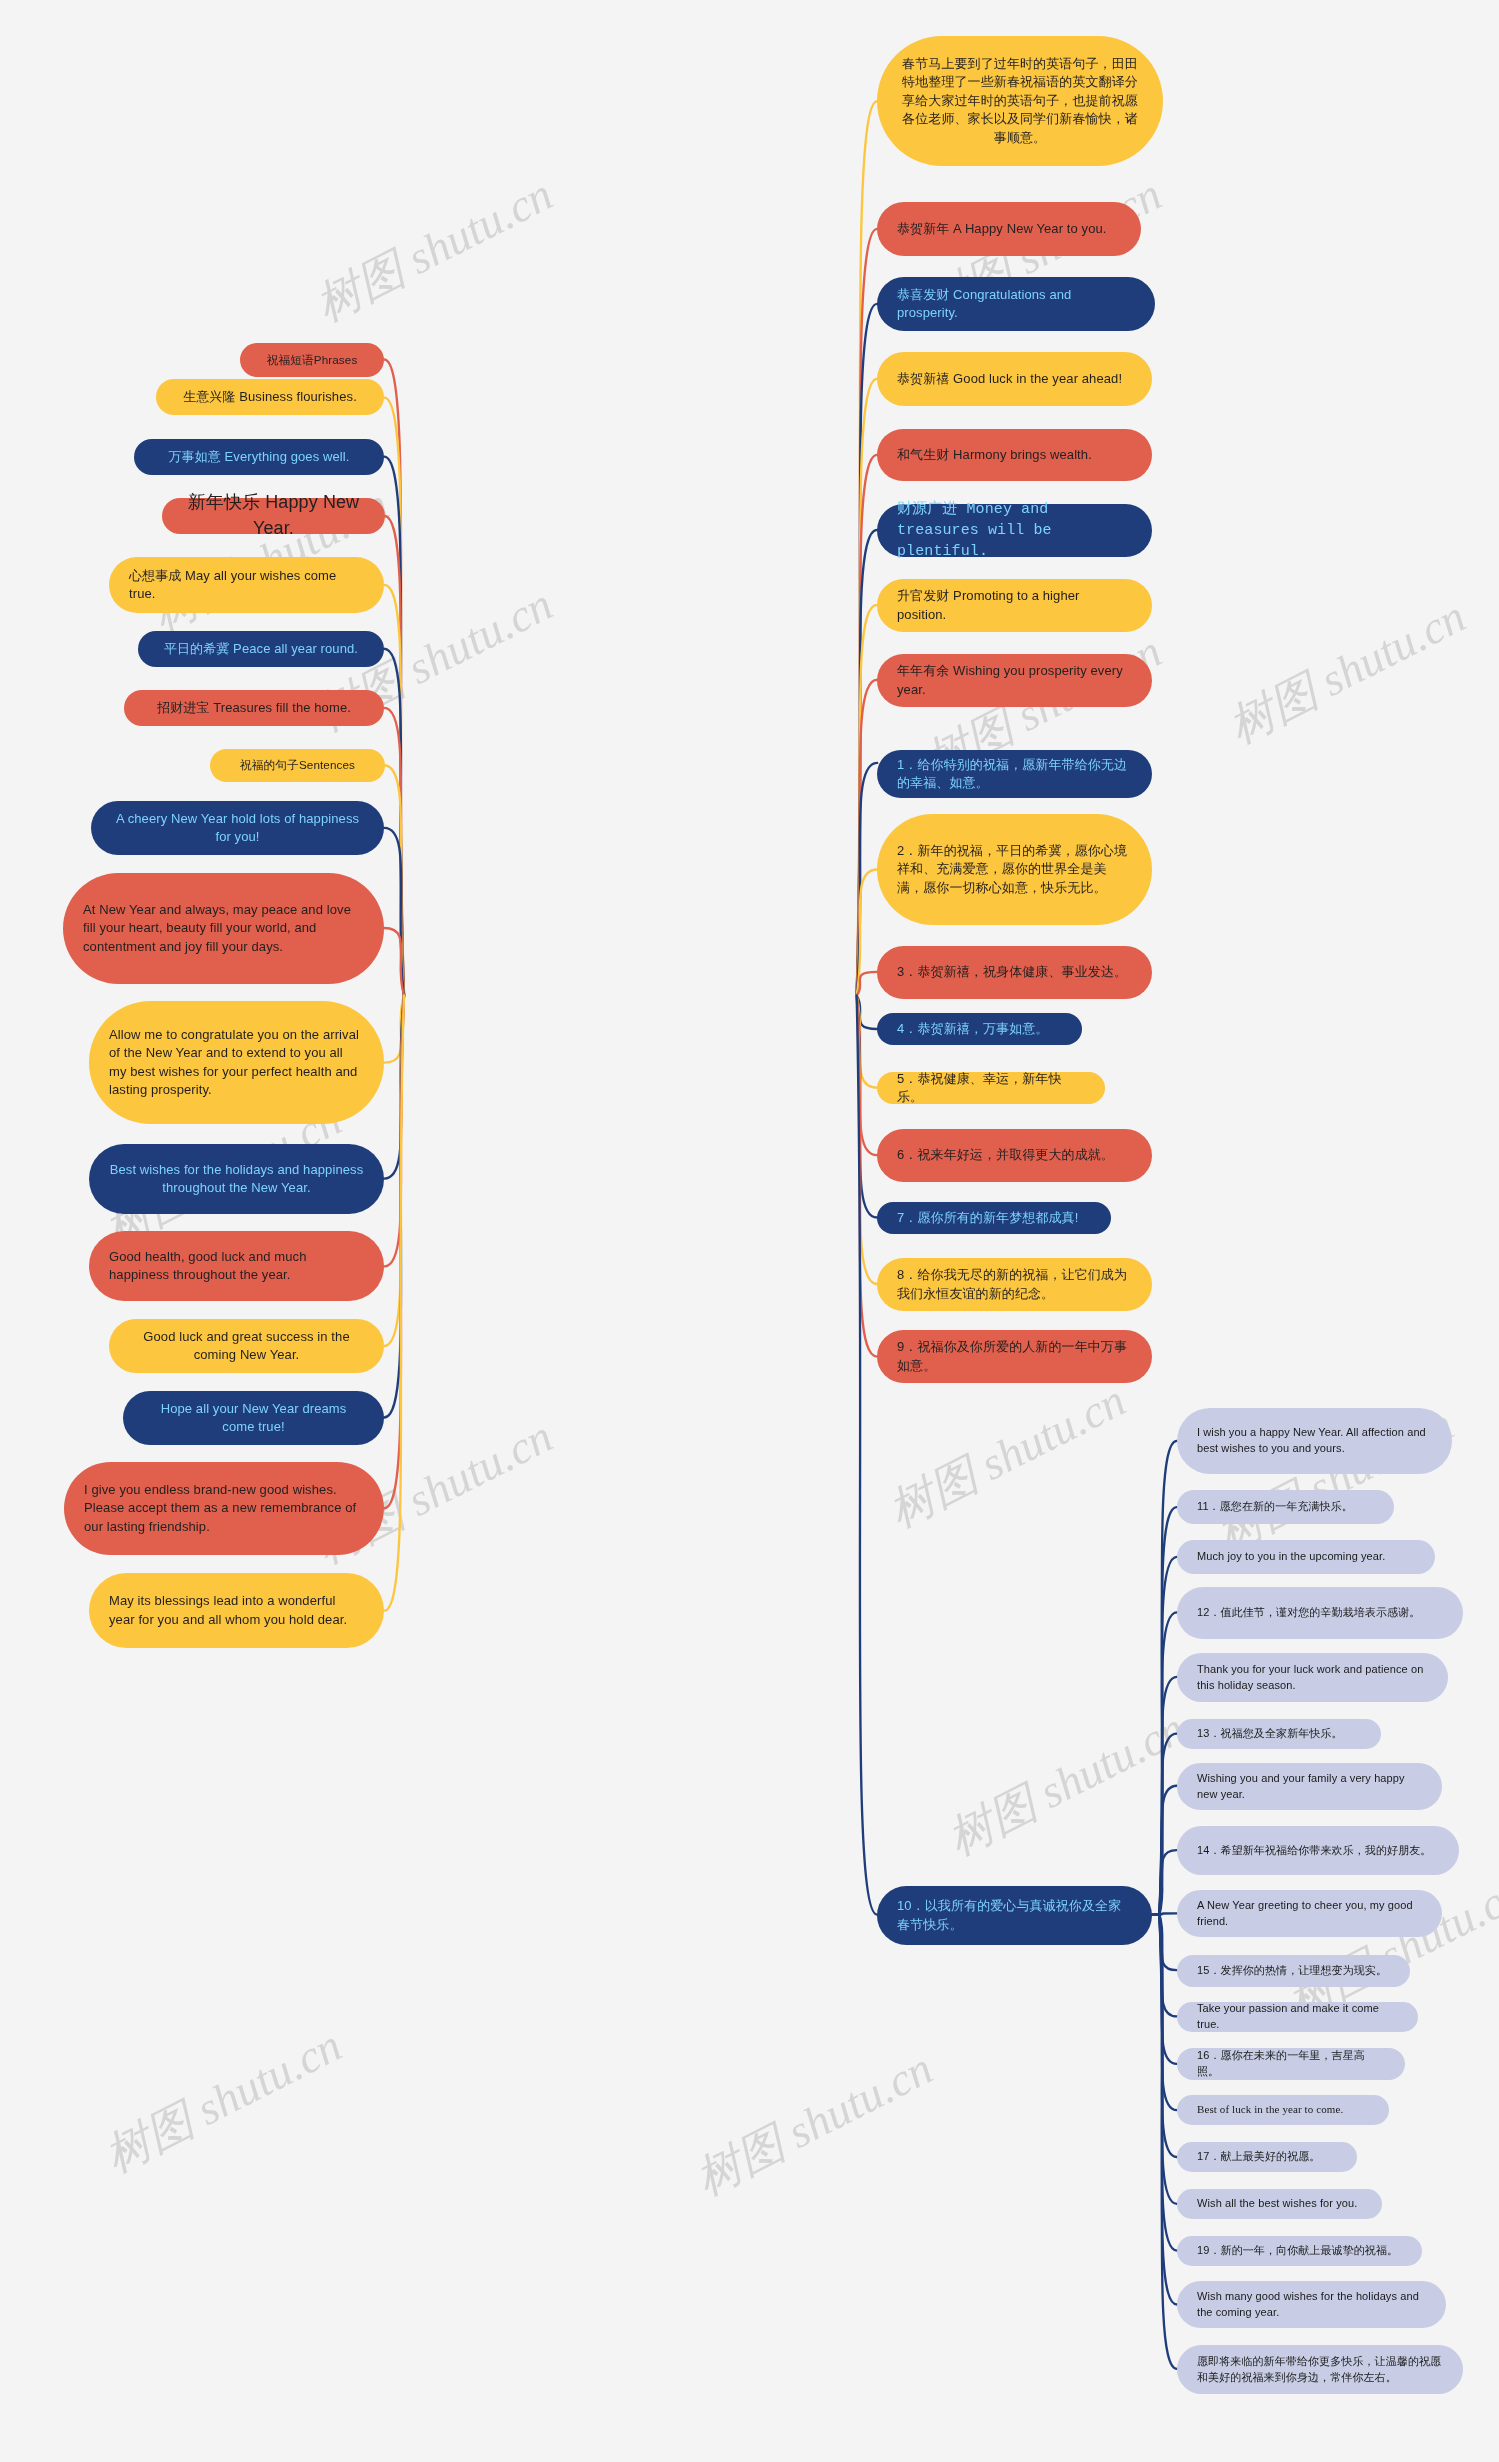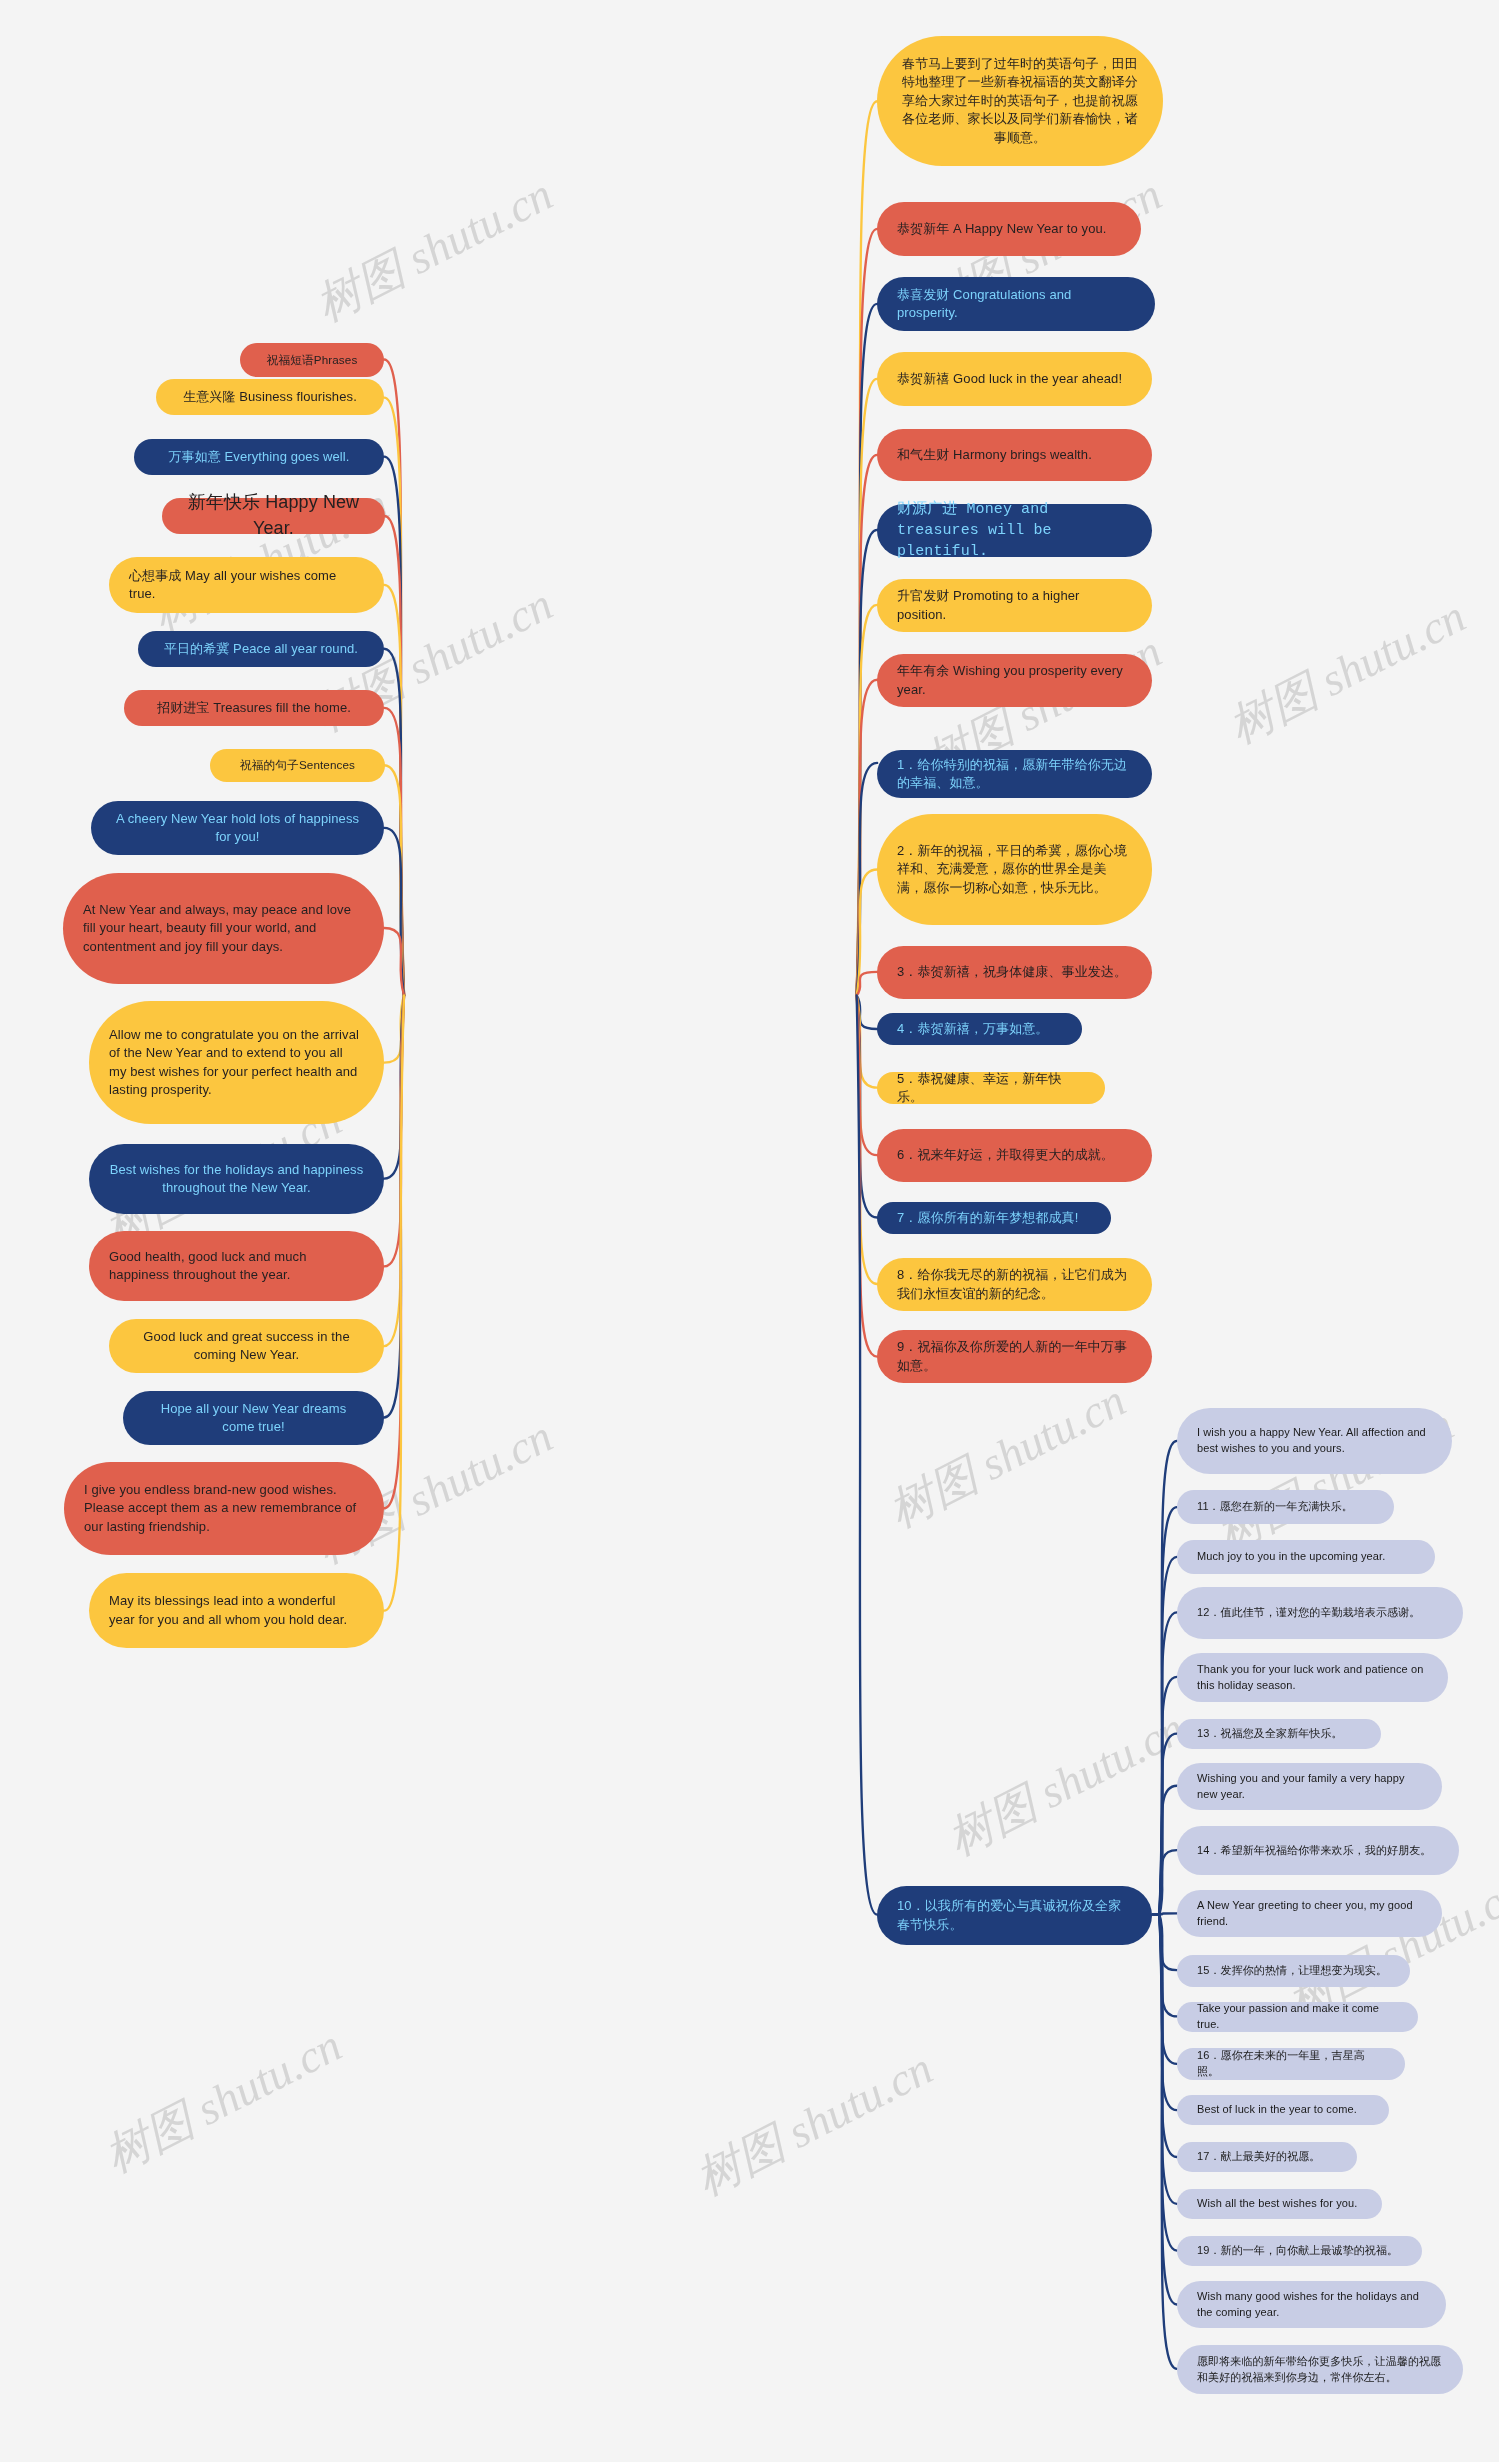--- a/index.html
+++ b/index.html
@@ -285,21 +285,21 @@
       </div>
       <div class="node lblue ta-l" style="left: 1177px; top: 1955px; width: 233px; height: 32px; font-size: 11px;">
         <span>15．发挥你的热情，让理想变为现实。</span>
       </div>
       <div class="node lblue ta-l" style="left: 1177px; top: 2002px; width: 241px; height: 30px; font-size: 11px;">
         <span>Take your passion and make it come true.</span>
       </div>
       <div class="node lblue ta-l" style="left: 1177px; top: 2048px; width: 228px; height: 32px; font-size: 11px;">
         <span>16．愿你在未来的一年里，吉星高照。</span>
       </div>
-      <div class="node lblue ta-l" style="left: 1177px; top: 2095px; width: 212px; height: 30px; font-size: 11px;">
+      <div class="node lblue ta-l" style="left: 1177px; top: 2095px; width: 212px; height: 30px; font-size: 11px; font-family: Liberation Serif, serif;">
         <span>Best of luck in the year to come.</span>
       </div>
       <div class="node lblue ta-l" style="left: 1177px; top: 2142px; width: 180px; height: 30px; font-size: 11px;">
         <span>17．献上最美好的祝愿。</span>
       </div>
       <div class="node lblue ta-l" style="left: 1177px; top: 2189px; width: 205px; height: 30px; font-size: 11px;">
         <span>Wish all the best wishes for you.</span>
       </div>
       <div class="node lblue ta-l" style="left: 1177px; top: 2236px; width: 245px; height: 30px; font-size: 11px;">
         <span>19．新的一年，向你献上最诚挚的祝福。</span>

